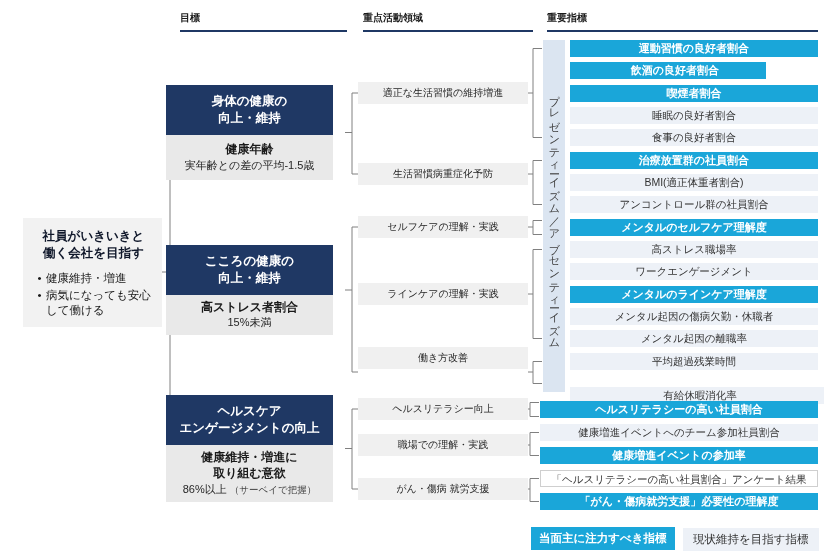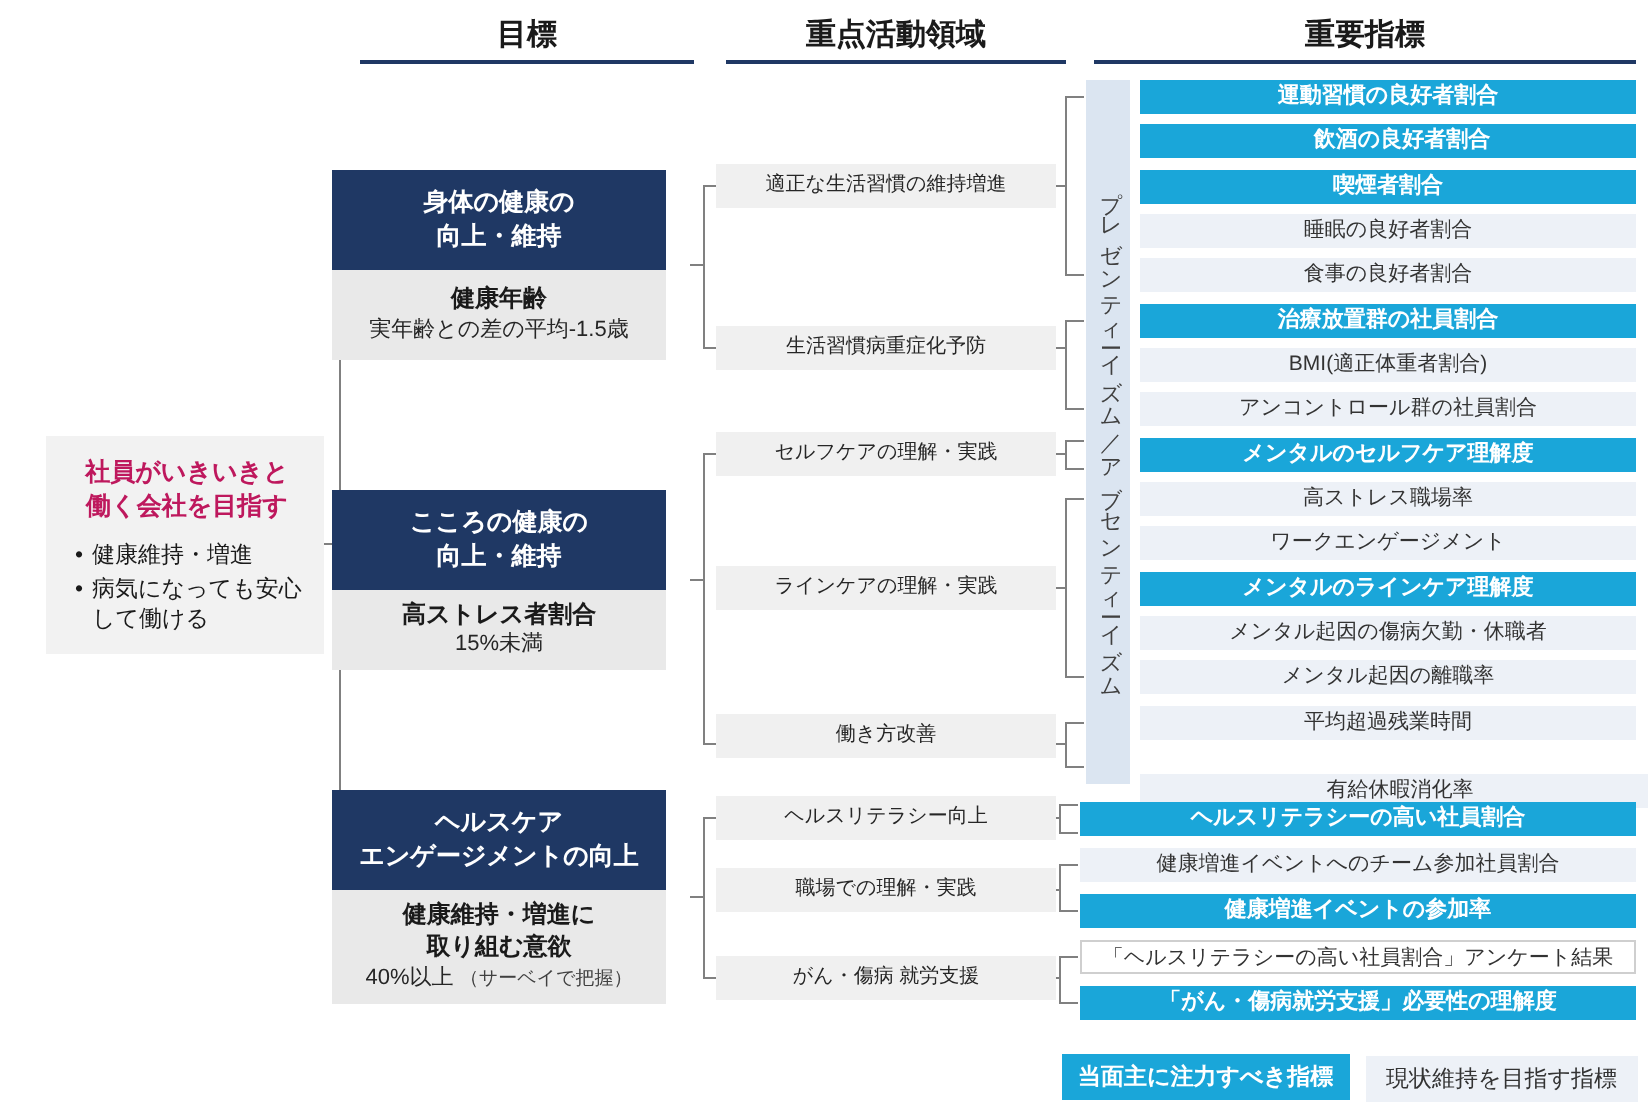--- a/index.html
+++ b/index.html
@@ -3,25 +3,25 @@
 <meta charset="utf-8">
 <style>
   html,body{margin:0;padding:0;background:#fff;}
   #stage{
     position:relative;width:824px;height:559px;background:#fff;
     font-family:"Liberation Sans","DejaVu Sans",sans-serif;
     overflow:hidden;
   }
   .abs{position:absolute;box-sizing:border-box;}
   
-  .col-header{font-size:15px;font-weight:bold;color:#1a1a1a;text-align:center;top:8px;height:20px;line-height:20px;}
+  .col-header{font-size:10px;font-weight:bold;color:#1a1a1a;text-align:left;top:8px;height:20px;line-height:20px;}
   .col-underline{height:2px;background:var(--navy);top:30px;}
   
   .vision{left:23px;top:218px;width:139px;height:109px;background:#f2f2f2;padding:10px 8px 6px 10px;}
-  .vision-title{font-size:12.5px;font-weight:bold;color:#be185d;text-align:center;line-height:1.35;}
+  .vision-title{font-size:12.5px;font-weight:bold;color:#0f172a;text-align:center;line-height:1.35;}
   .vision-bullets{margin-top:9px;}
   .vision-bullet{display:flex;font-size:11.5px;color:#1a1a1a;line-height:1.3;margin-top:2px;}
   .vision-bullet .dot{width:13px;flex:0 0 13px;text-align:center;}
   
   .goal{left:166px;width:167px;}
   .goal-head{background:var(--navy);color:#fff;font-weight:bold;font-size:12.5px;
     display:flex;flex-direction:column;align-items:center;justify-content:center;height:50px;line-height:1.35;}
   .goal-kpi{background:var(--kpibg);text-align:center;display:flex;flex-direction:column;justify-content:center;}
   .kpi-title{font-size:12px;font-weight:bold;color:#1a1a1a;line-height:1.3;}
   .kpi-value{font-size:11px;color:#262626;line-height:1.35;}
@@ -124,44 +124,44 @@
 
   <div class="abs goal" style="top:395px;">
     <div class="goal-head">
       <div>ヘルスケア</div>
       <div>エンゲージメントの向上</div>
     </div>
     <div class="goal-kpi" style="height:57px;">
       <div class="kpi-title">健康維持・増進に</div>
       <div class="kpi-title">取り組む意欲</div>
       <div class="kpi-value">
-        <span>40%以上</span>
+        <span>86%以上</span>
         <span class="kpi-note">（サーベイで把握）</span>
       </div>
     </div>
   </div>
 
   <div id="activities">
       <div class="abs activity" style="top: 82px;">適正な生活習慣の維持増進</div>
       <div class="abs activity" style="top: 163px;">生活習慣病重症化予防</div>
       <div class="abs activity" style="top: 216px;">セルフケアの理解・実践</div>
       <div class="abs activity" style="top: 283px;">ラインケアの理解・実践</div>
-      <div class="abs activity" style="top: 357px;">働き方改善</div>
+      <div class="abs activity" style="top: 347px;">働き方改善</div>
       <div class="abs activity" style="top: 398px;">ヘルスリテラシー向上</div>
       <div class="abs activity" style="top: 434px;">職場での理解・実践</div>
       <div class="abs activity" style="top: 478px;">がん・傷病 就労支援</div>
     </div>
 
   <div class="abs strip">
     <span>プレゼンティーイズム／アブセンティーイズム</span>
   </div>
 
   <div id="indicators">
       <div class="abs ind focus" style="left: 570px; width: 248px; top: 40px;">運動習慣の良好者割合</div>
-      <div class="abs ind focus" style="left: 570px; width: 248px; top: 62px; padding-left: 14px;">飲酒の良好者割合</div>
+      <div class="abs ind focus" style="left: 570px; width: 196px; top: 62px; padding-left: 14px;">飲酒の良好者割合</div>
       <div class="abs ind focus" style="left: 570px; width: 248px; top: 85px;">喫煙者割合</div>
       <div class="abs ind maintain" style="left: 570px; width: 248px; top: 107px;">睡眠の良好者割合</div>
       <div class="abs ind maintain" style="left: 570px; width: 248px; top: 129px;">食事の良好者割合</div>
       <div class="abs ind focus" style="left: 570px; width: 248px; top: 152px;">治療放置群の社員割合</div>
       <div class="abs ind maintain" style="left: 570px; width: 248px; top: 174px;">BMI(適正体重者割合)</div>
       <div class="abs ind maintain" style="left: 570px; width: 248px; top: 196px;">アンコントロール群の社員割合</div>
       <div class="abs ind focus" style="left: 570px; width: 248px; top: 219px;">メンタルのセルフケア理解度</div>
       <div class="abs ind maintain" style="left: 570px; width: 248px; top: 241px;">高ストレス職場率</div>
       <div class="abs ind maintain" style="left: 570px; width: 248px; top: 263px;">ワークエンゲージメント</div>
       <div class="abs ind focus" style="left: 570px; width: 248px; top: 286px;">メンタルのラインケア理解度</div>

